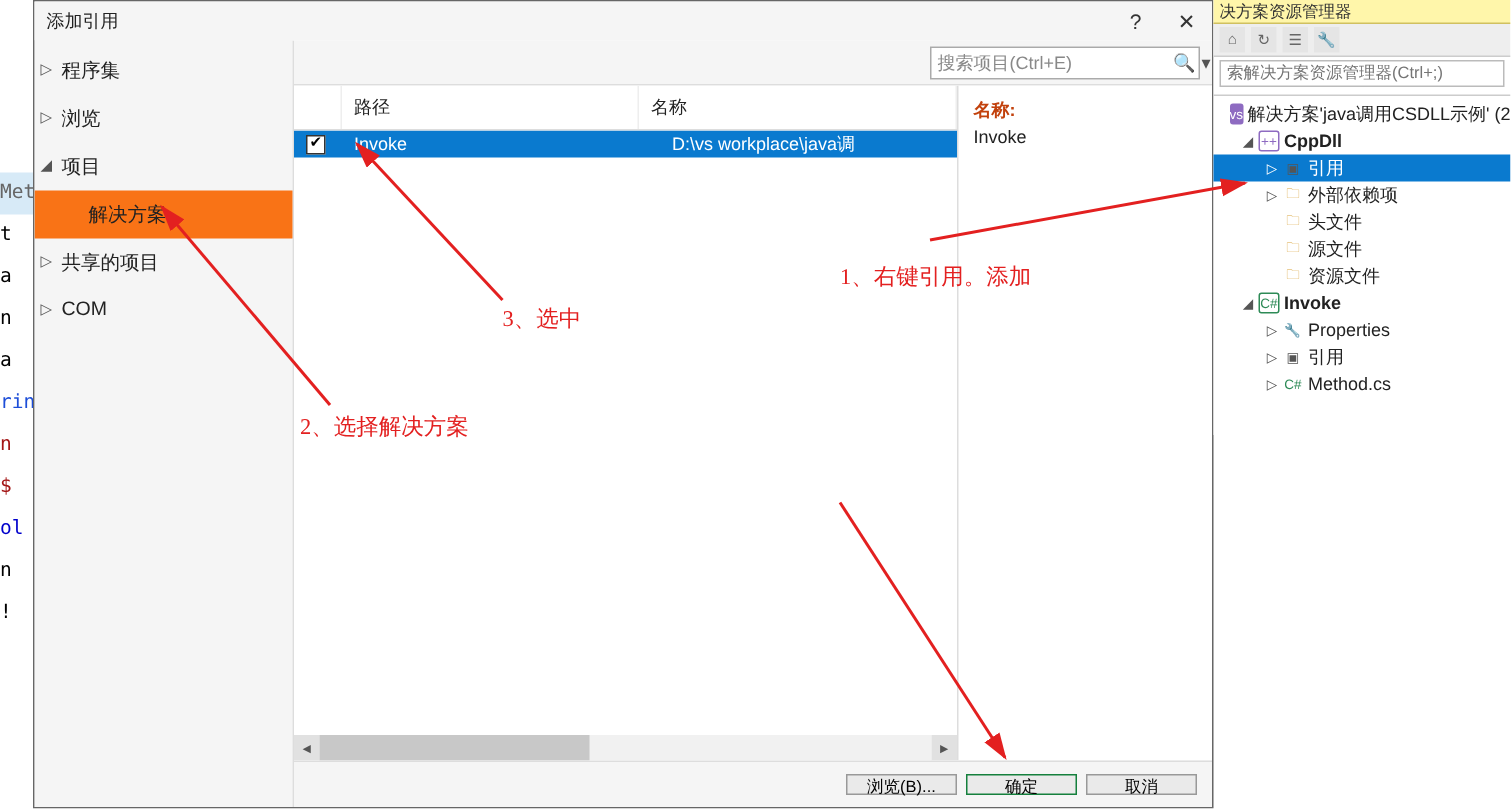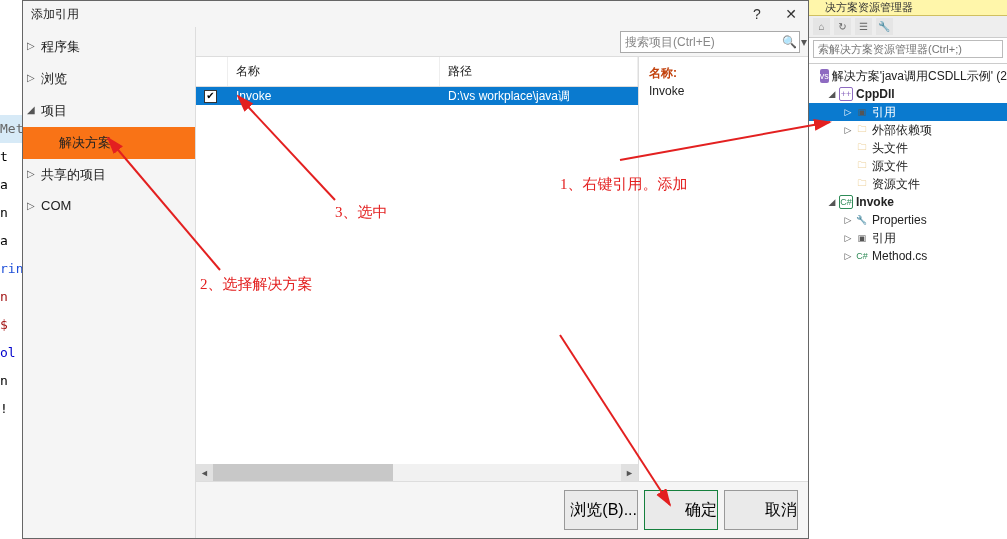--- a/index.html
+++ b/index.html
@@ -208,43 +208,42 @@
     .button-row {
       padding: 8px 10px;
       display: flex;
       justify-content: flex-end;
       gap: 6px;
       background: #f5f5f5;
       border-top: 1px solid #ddd;
     }
     .button-row button {
       min-width: 74px;
-      height: 40px;
+      height: 14px;
       border: 1px solid #999;
       background: #eaeaea;
-      font-size: 16px;
+      font-size: 11px;
       cursor: pointer;
       font-family: inherit;
-      text-align: right;
     }
     .button-row button.default { border: 1px solid #15803d; }
 
     
     .sol-explorer {
       position: absolute;
       right: 0;
       top: 0;
       width: 198px;
       height: 290px;
       background: #fff;
     }
     .sol-title {
       background: #fff6aa;
       height: 16px;
-      padding: 0 16px;
+      padding: 0 4px;
       font-size: 11px;
       display: flex;
       align-items: center;
       color: #333;
       border-bottom: 1px solid #d0c060;
     }
     .sol-toolbar {
       height: 22px;
       background: #eee;
       display: flex;
@@ -374,22 +373,22 @@
         <div class="search-box">
           <input type="text" placeholder="搜索项目(Ctrl+E)" style="">
           <span class="mag">🔍</span>
           <span class="mag">▾</span>
         </div>
       </div>
       <div class="list-area">
         <div class="list-main">
           <div class="list-header">
             <div class="col col-chk"></div>
+            <div class="col col-path">路径</div>
             <div class="col col-name">名称</div>
-            <div class="col col-path">路径</div>
           </div>
           <div class="list-rows">
             <div class="list-row">
               <div class="cell cell-chk">
                 <span class="chkbox">✔</span>
               </div>
               <div class="cell cell-name">Invoke</div>
               <div class="cell cell-path">D:\vs workplace\java调</div>
             </div>
           </div>

